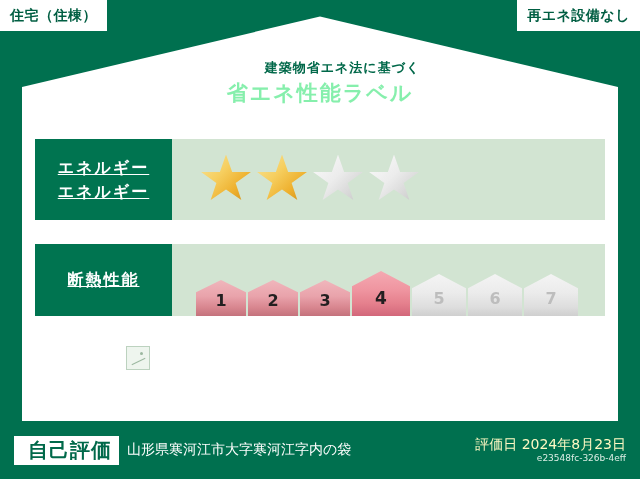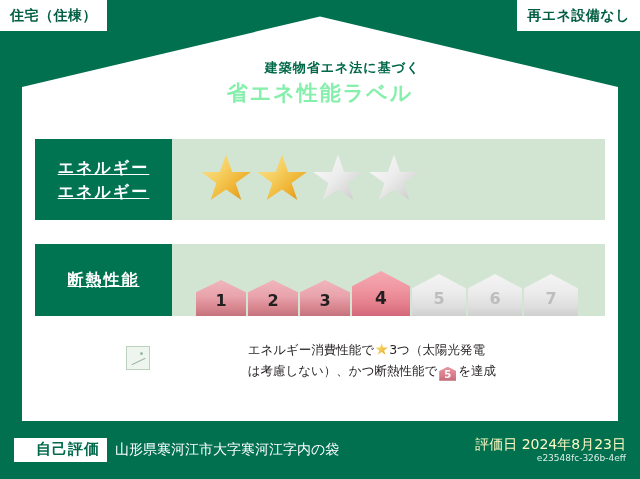--- a/index.html
+++ b/index.html
@@ -221,23 +221,23 @@
     align-items: center;
   }
   #footer-left {
     display: flex; align-items: center;
     margin-left: 14px;
   }
   #eval-type {
     background: #ffffff;
     color: #00694a;
     font-weight: bold;
-    font-size: 15px;
+    font-size: 20px;
     letter-spacing: 1px;
-    padding: 4px 7px 5px 22px;
+    padding: 4px 7px 5px 14px;
     line-height: 1;
     white-space: nowrap;
   }
   #address {
     color: #ffffff;
     font-size: 14px;
     margin-left: 8px;
     white-space: nowrap;
   }
   #footer-right {
@@ -299,24 +299,20 @@
       <div class="badge empty">6</div>
       <div class="badge empty">7</div>
     </div>
   </div>
 
   <div id="zeh-note">
     <div id="zeh-mark">
       <div id="zeh-icon"></div>
       <span id="zeh-text-label">ZEH水準</span>
     </div>
-    <div id="zeh-desc">
-      <span>エネルギー消費性能で</span><span class="inline-star"></span><span>3つ（太陽光発電</span><br>
-      <span>は考慮しない）、かつ断熱性能で</span><span class="inline-badge">5</span><span>を達成</span>
-    </div>
   </div>
 
   <div id="footer">
     <div id="footer-left">
       <span id="eval-type">自己評価</span>
       <span id="address">山形県寒河江市大字寒河江字内の袋</span>
     </div>
     <div id="footer-right">
       <div id="eval-date">評価日 2024年8月23日</div>
       <div id="label-id">e23548fc-326b-4eff</div>

